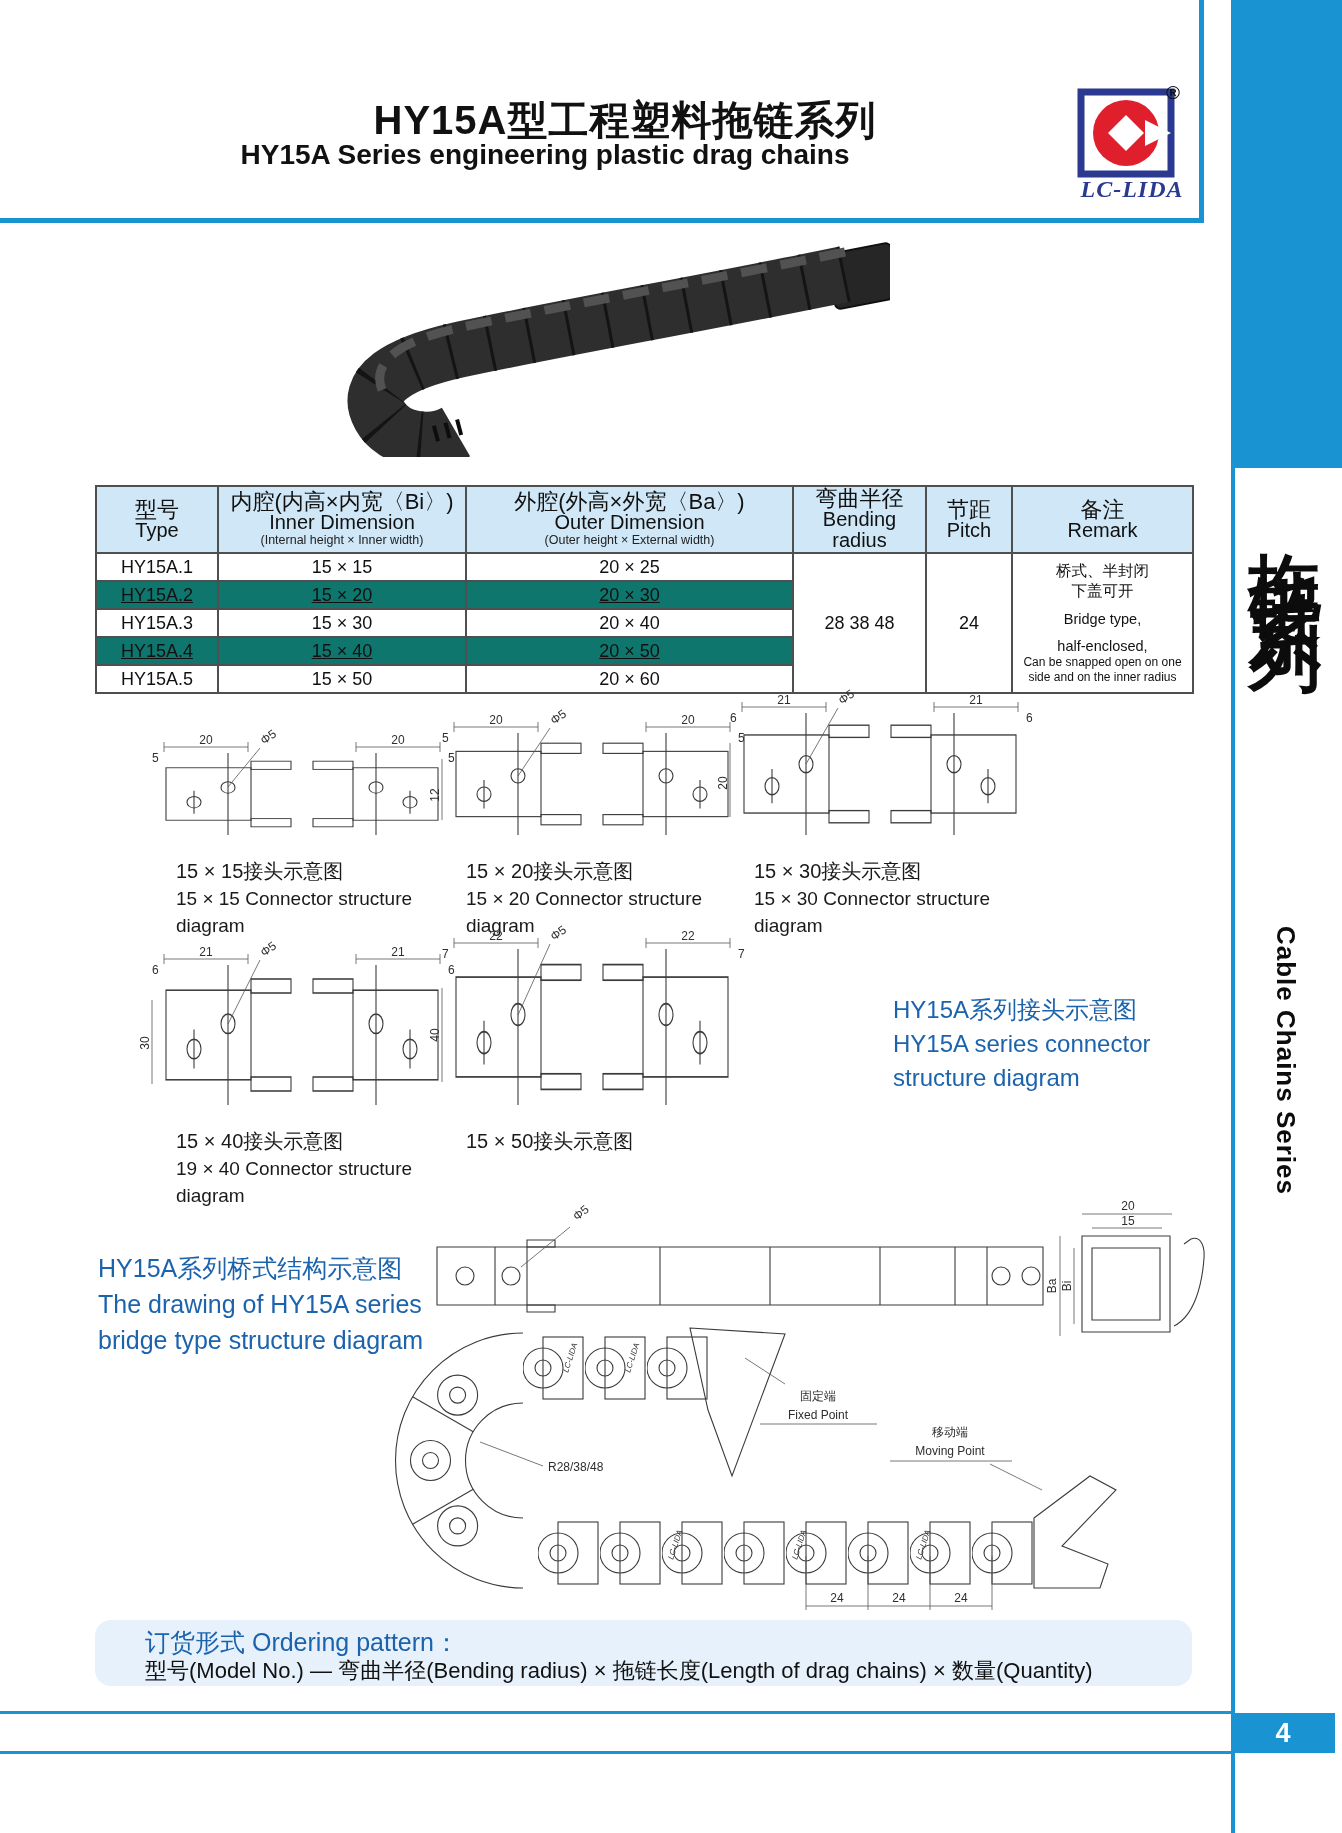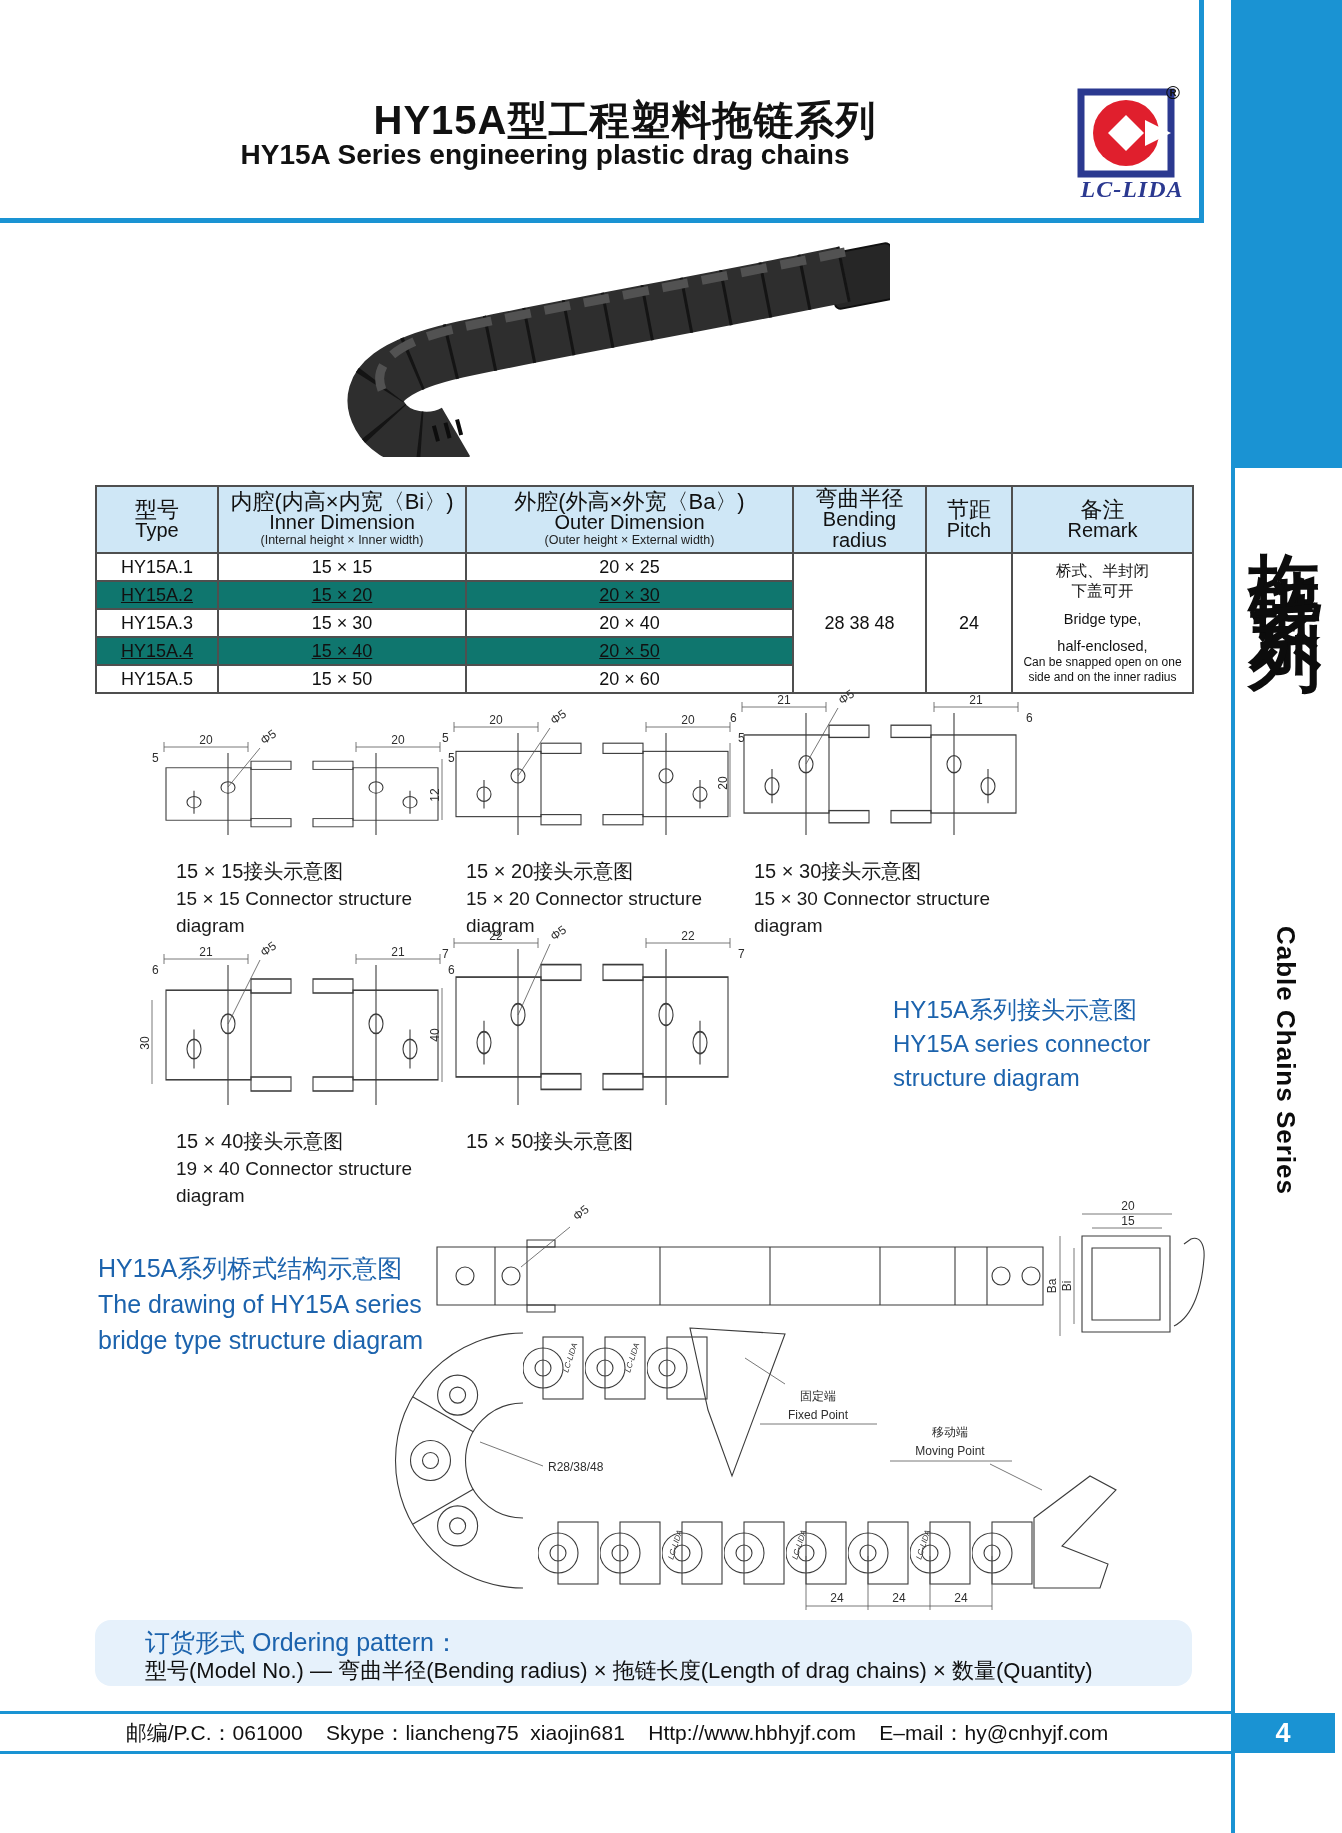--- a/index.html
+++ b/index.html
@@ -398,17 +398,16 @@
     <text x="447" y="284" font-size="12" text-anchor="middle">24</text>
     <text x="509" y="284" font-size="12" text-anchor="middle">24</text>
     <text x="571" y="284" font-size="12" text-anchor="middle">24</text>
   </svg>
 
   <div class="abs order-box"></div>
   <div class="abs order-title">订货形式 Ordering pattern：</div>
   <div class="abs order-formula">型号(Model No.) — 弯曲半径(Bending radius) × 拖链长度(Length of drag chains) × 数量(Quantity)</div>
 
   <div class="abs f-line1"></div>
-  <div class="abs f-text">邮编/P.C.：061000    Skype：liancheng75  xiaojin681    Http://www.hbhyjf.com    E–mail：hy@cnhyjf.com</div>
   <div class="abs f-line2"></div>
   <div class="abs page-box">4</div>
 
 </div>
 
 </body></html>

